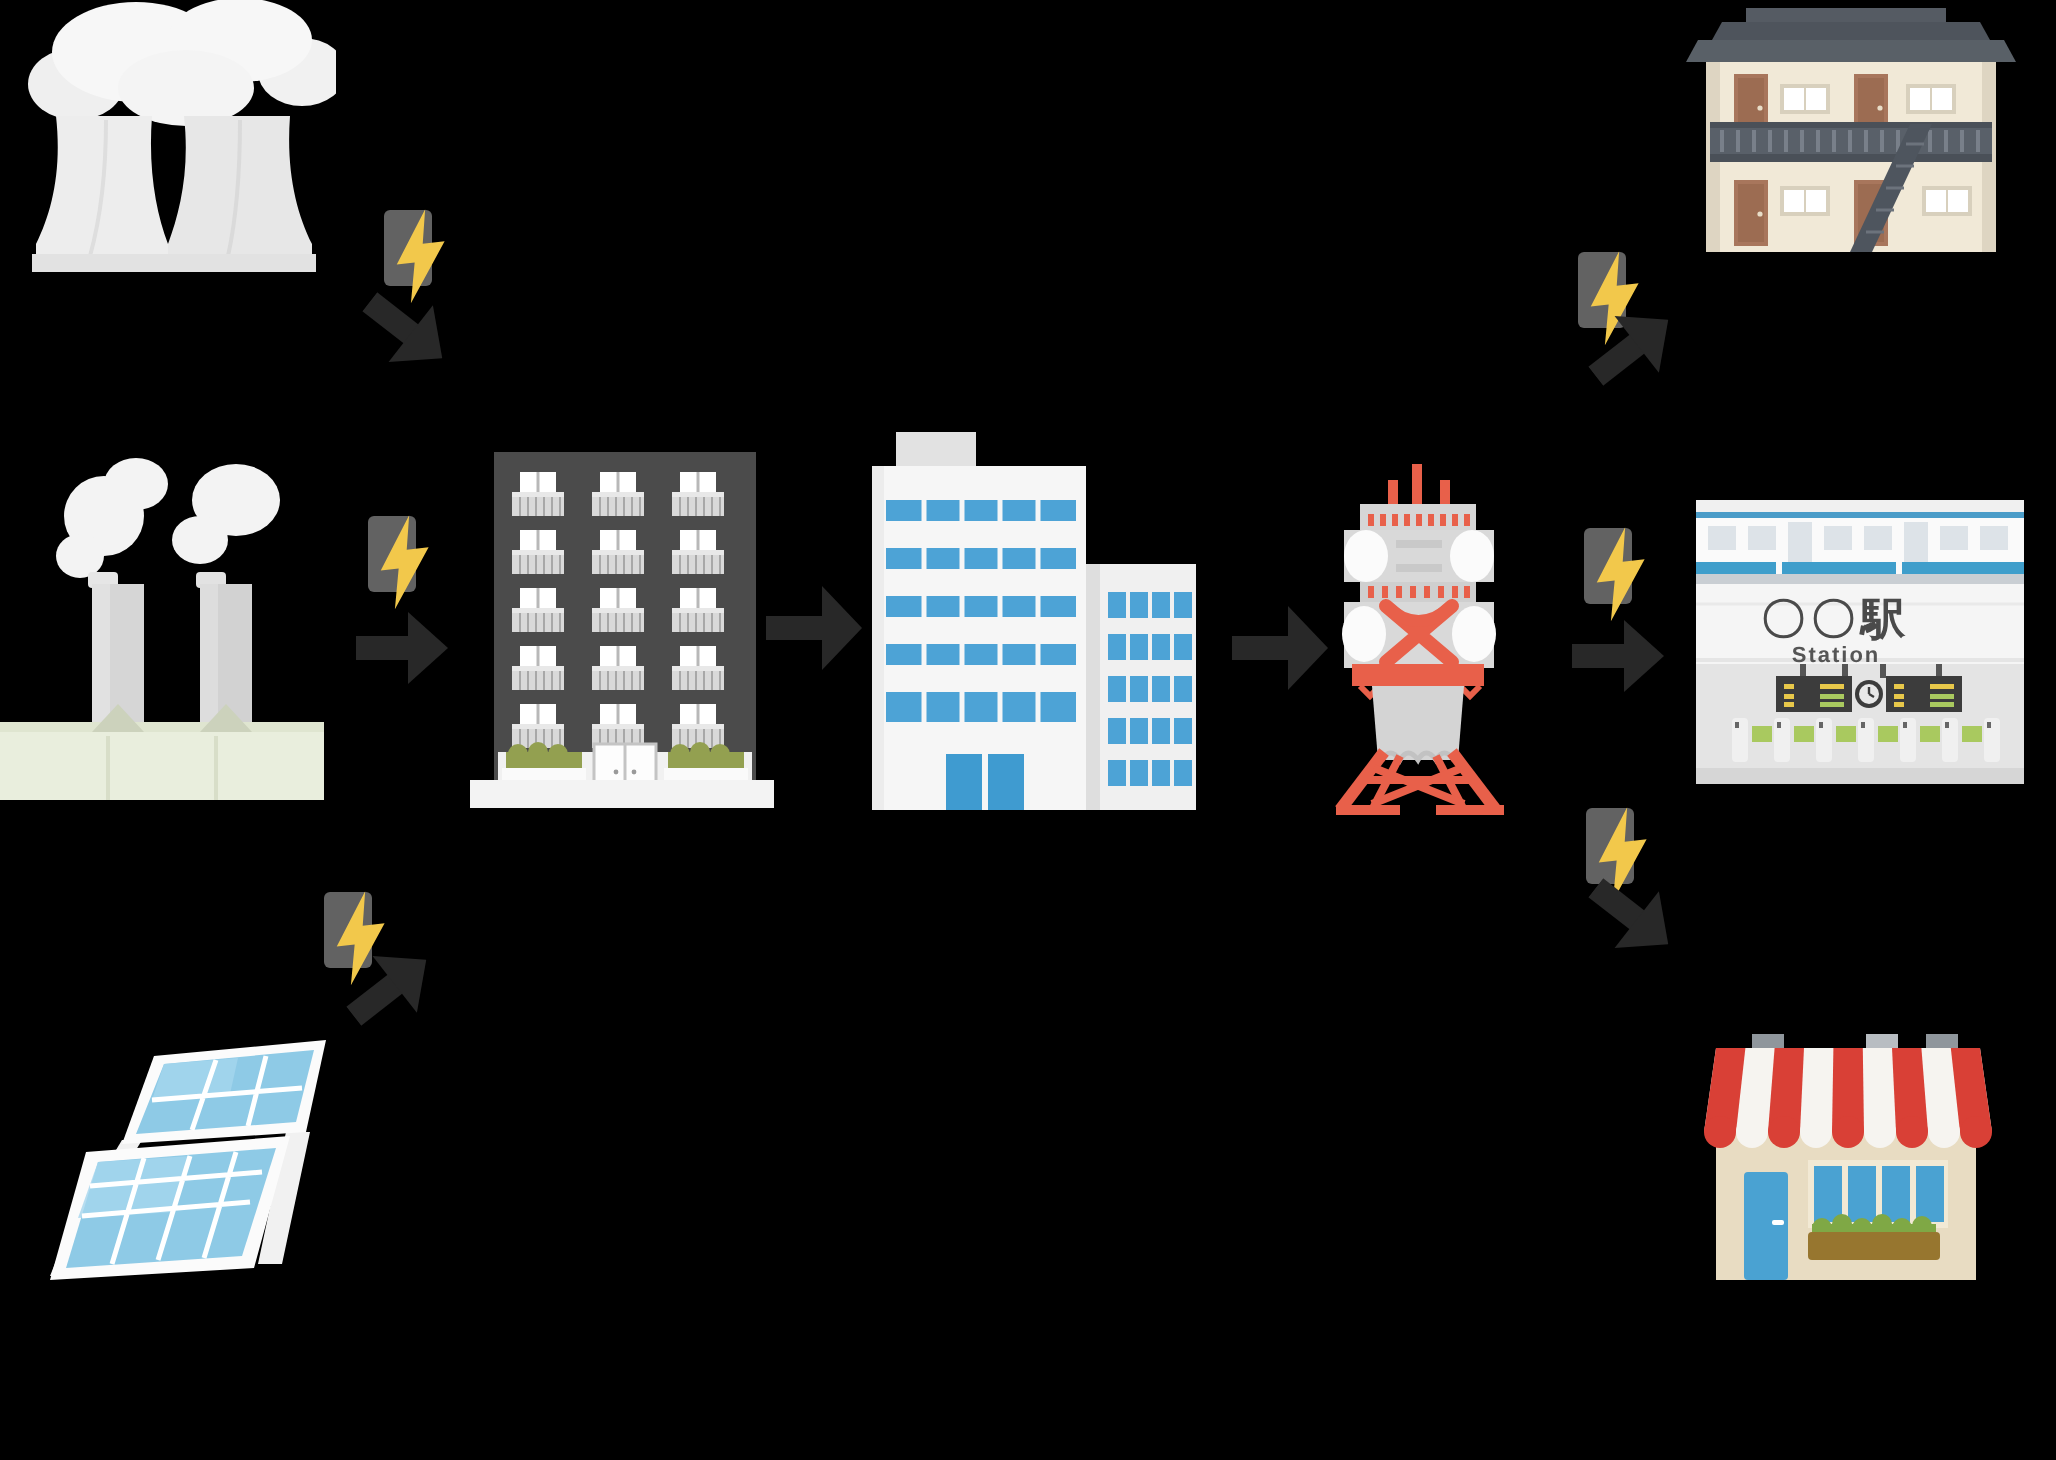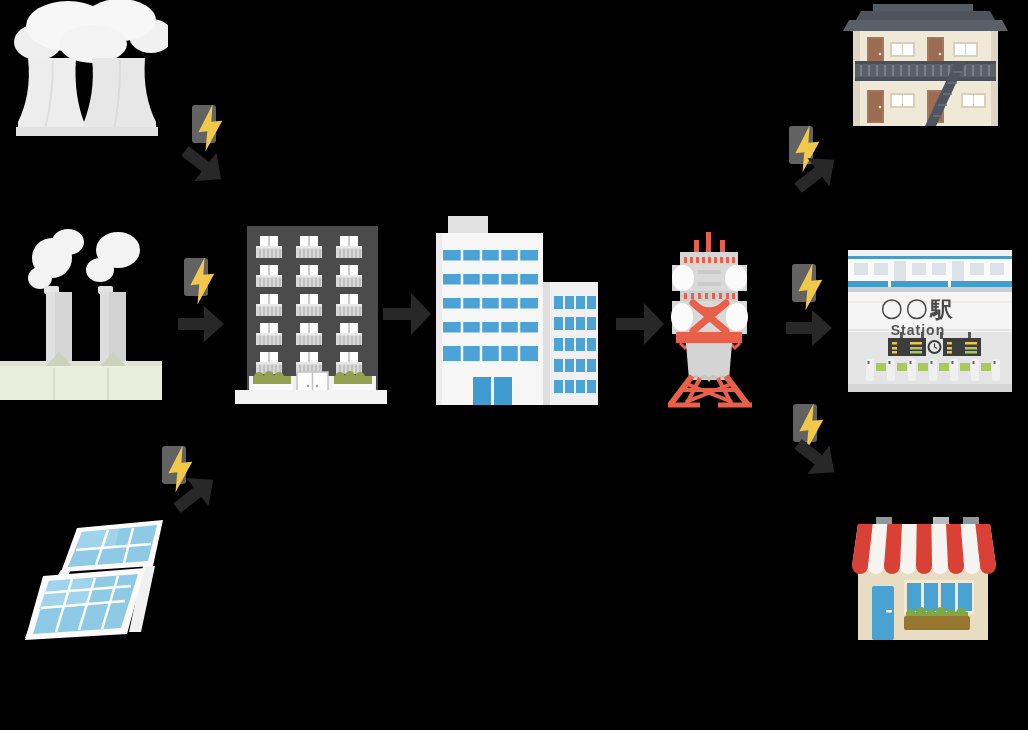--- a/index.html
+++ b/index.html
@@ -9,21 +9,21 @@
   .flow{position:absolute;}
   .flow .bolt-bg{position:absolute;width:24px;height:38px;background:#d9d9d9;opacity:.45;border-radius:3px;}
   .flow .bolt{position:absolute;width:32px;height:46px;transform:rotate(-6deg);}
   .flow .arrow{position:absolute;width:46px;height:36px;}
   .arrow-standalone{position:absolute;width:48px;height:42px;}
   .rot-dr{transform:rotate(38deg);}
   .rot-ur{transform:rotate(-38deg);}
   .station-sign-jp{position:absolute;left:0;top:50px;width:100%;text-align:center;
       font-size:22px;font-weight:bold;color:#4a4a4a;letter-spacing:3px;line-height:24px;}
   .station-sign-en{position:absolute;left:0;top:74px;width:100%;text-align:center;
-      font-size:14px;font-weight:bold;color:#555;letter-spacing:1px;}
+      font-size:11px;font-weight:bold;color:#555;letter-spacing:1px;}
 </style>
 </head>
 <body>
 
 <div class="canvas">
 
   <div class="node" style="left:8px;top:0;width:160px;height:136px;">
     <svg width="160" height="136" viewBox="0 0 160 136">
       <g>
         <ellipse cx="30" cy="42" rx="24" ry="18" fill="#efefef"></ellipse>

